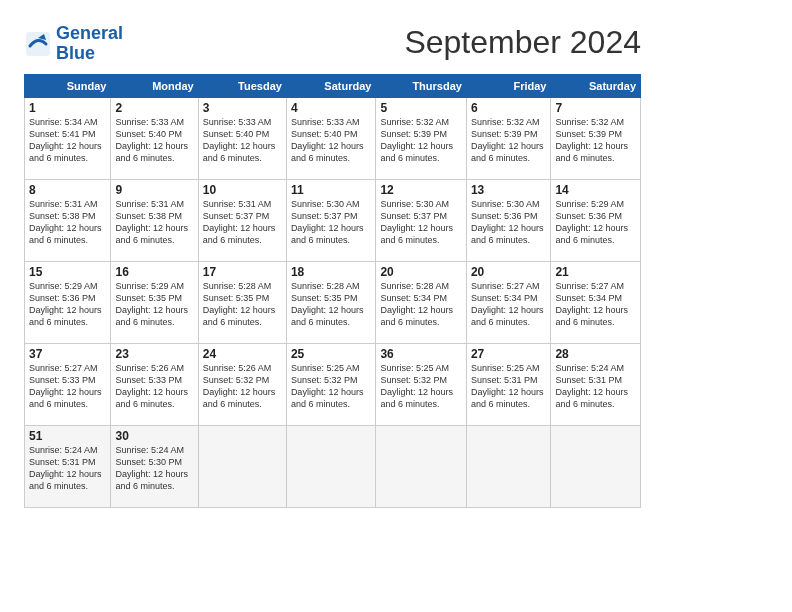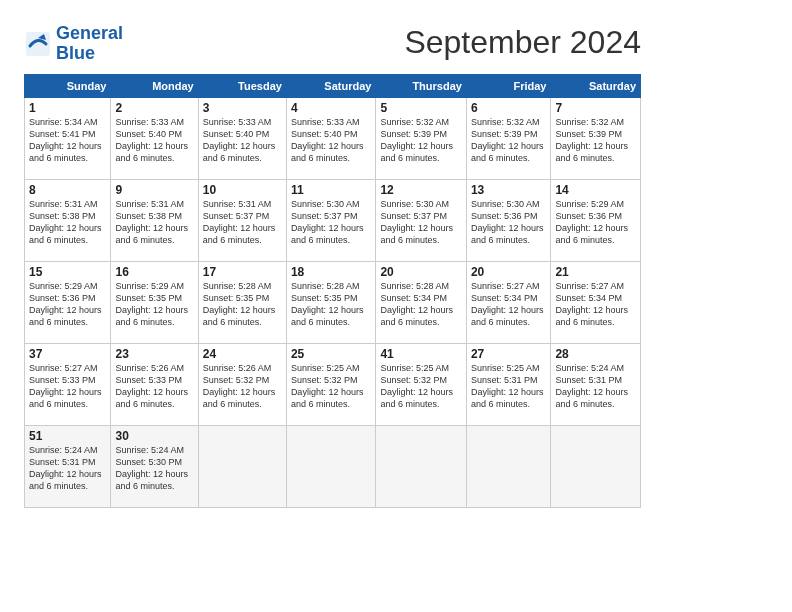--- a/index.html
+++ b/index.html
@@ -228,21 +228,21 @@
           </td>
           <td>
             <span class="day-num">24</span>
             <div class="day-info">Sunrise: 5:26 AM<br>Sunset: 5:32 PM<br>Daylight: 12 hours and 6 minutes.</div>
           </td>
           <td>
             <span class="day-num">25</span>
             <div class="day-info">Sunrise: 5:25 AM<br>Sunset: 5:32 PM<br>Daylight: 12 hours and 6 minutes.</div>
           </td>
           <td>
-            <span class="day-num">41</span>
+            <span class="day-num">36</span>
             <div class="day-info">Sunrise: 5:25 AM<br>Sunset: 5:32 PM<br>Daylight: 12 hours and 6 minutes.</div>
           </td>
           <td>
             <span class="day-num">27</span>
             <div class="day-info">Sunrise: 5:25 AM<br>Sunset: 5:31 PM<br>Daylight: 12 hours and 6 minutes.</div>
           </td>
           <td>
             <span class="day-num">28</span>
             <div class="day-info">Sunrise: 5:24 AM<br>Sunset: 5:31 PM<br>Daylight: 12 hours and 6 minutes.</div>
           </td>

